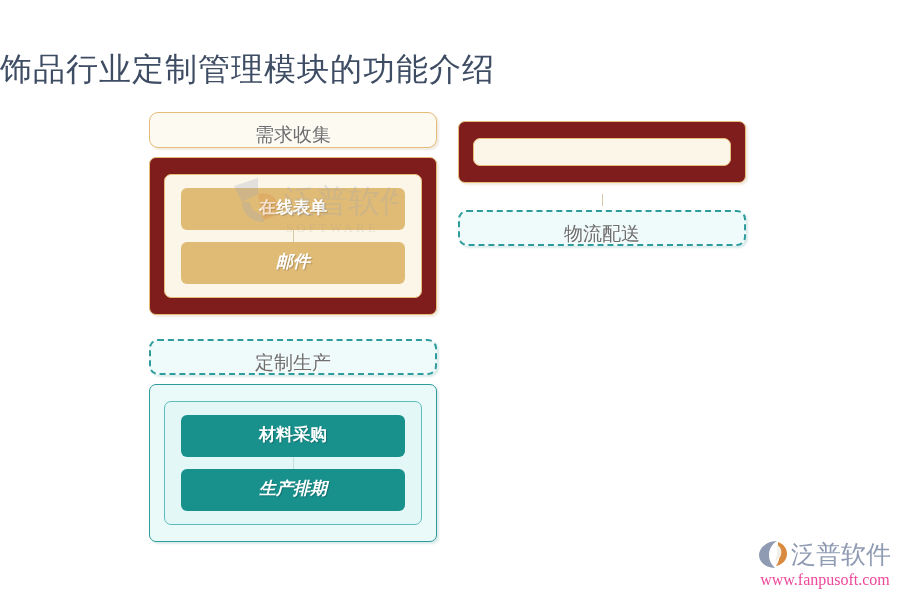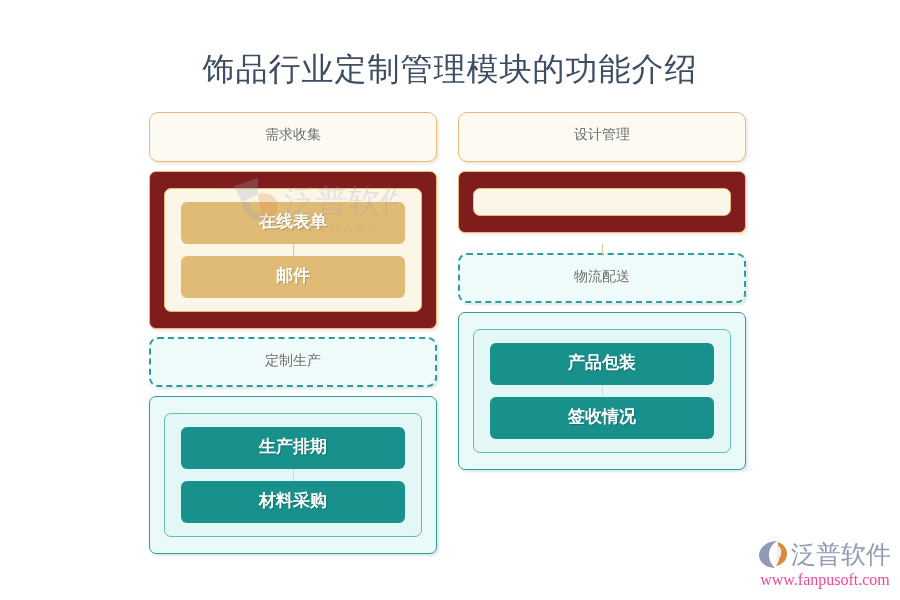--- a/index.html
+++ b/index.html
@@ -20,45 +20,44 @@
     width: 900px;
     height: 600px;
   }
 
   
   #page-title {
     position: absolute;
     left: 0;
     top: 48px;
     width: 900px;
-    text-align: center;
     font-size: 32px;
     letter-spacing: 1px;
     color: #3e4d64;
     font-weight: 400;
     text-shadow: 1px 1px 0 rgba(255,255,255,0.7);
   }
 
   
   .column {
     position: absolute;
     width: 288px;
   }
   #col-left  { left: 149px; top: 112px; }
   #col-right { left: 458px; top: 112px; }
 
   
   .group { position: relative; width: 288px; }
 
   .group-header {
     box-sizing: border-box;
-    height: 50px;
+    height: 36px;
     line-height: 43px;
     text-align: center;
-    font-size: 14px;
+    font-size: 19px;
     color: #6e6e6e;
     border-radius: 9px;
     text-shadow: 1px 1px 0 rgba(255,255,255,0.85);
   }
 
   .group-body {
     box-sizing: border-box;
     margin-top: 9px;
     border-radius: 7px;
     padding: 16px 14px;
@@ -121,21 +120,21 @@
     line-height: 40px;
     text-align: center;
     font-size: 17px;
     font-weight: bold;
     position: relative;
     z-index: 2;
     text-shadow: 1px 1px 1px rgba(90,70,40,0.35);
   }
   .theme-cool .leaf { text-shadow: 1px 1px 1px rgba(10,70,70,0.40); }
 
-  .leaf + .leaf { margin-top: 12px; }
+  .leaf + .leaf { margin-top: 12px; font-style: italic; }
 
   
   .connector {
     position: absolute;
     left: 50%;
     width: 1px;
     height: 12px;
     z-index: 1;
   }
   .theme-warm .connector { background: #d8c9a6; }
@@ -198,59 +197,49 @@
         <div class="group-inner">
           <div class="leaf-list">
             <div class="connector" style="top:42px;"></div>
             <div class="leaf">在线表单</div>
             <div class="leaf">邮件</div>
           </div>
         </div>
       </div>
     </div>
 
-    <div class="group theme-cool" style="margin-top:8px;">
+    <div class="group theme-cool" style="margin-top:24px;">
       <div class="group-header">定制生产</div>
       <div class="group-body">
         <div class="group-inner">
           <div class="leaf-list">
             <div class="connector" style="top:42px;"></div>
+            <div class="leaf">材料采购</div>
             <div class="leaf">生产排期</div>
-            <div class="leaf">材料采购</div>
           </div>
         </div>
       </div>
     </div>
 
   </div>
 
   <div class="column" id="col-right">
 
     <div class="group theme-warm">
-      <div class="group-header">设计管理</div>
       <div class="group-body">
         <div class="group-inner">
           <div class="leaf-list">
             <div class="connector" style="top:42px;"></div>
           </div>
         </div>
       </div>
     </div>
 
-    <div class="group theme-cool" style="margin-top:20px;">
+    <div class="group theme-cool" style="margin-top:27px;">
       <div class="group-header">物流配送</div>
-      <div class="group-body">
-        <div class="group-inner">
-          <div class="leaf-list">
-            <div class="connector" style="top:42px;"></div>
-            <div class="leaf">产品包装</div>
-            <div class="leaf">签收情况</div>
-          </div>
-        </div>
-      </div>
     </div>
 
   </div>
 
   <svg id="watermark" viewBox="0 0 170 76">
     <g opacity="0.85">
       <path d="M6,14 L30,6 L30,22 L14,30 Z" fill="#9aa4ba"></path>
       <path d="M14,30 C14,42 24,50 36,50 L36,42 C28,42 22,37 22,30 Z" fill="#9aa4ba"></path>
       <path d="M30,22 C40,19 50,25 50,34 C50,42 43,48 35,48 C33,40 31,30 30,22 Z" fill="#d98a3e"></path>
     </g>

